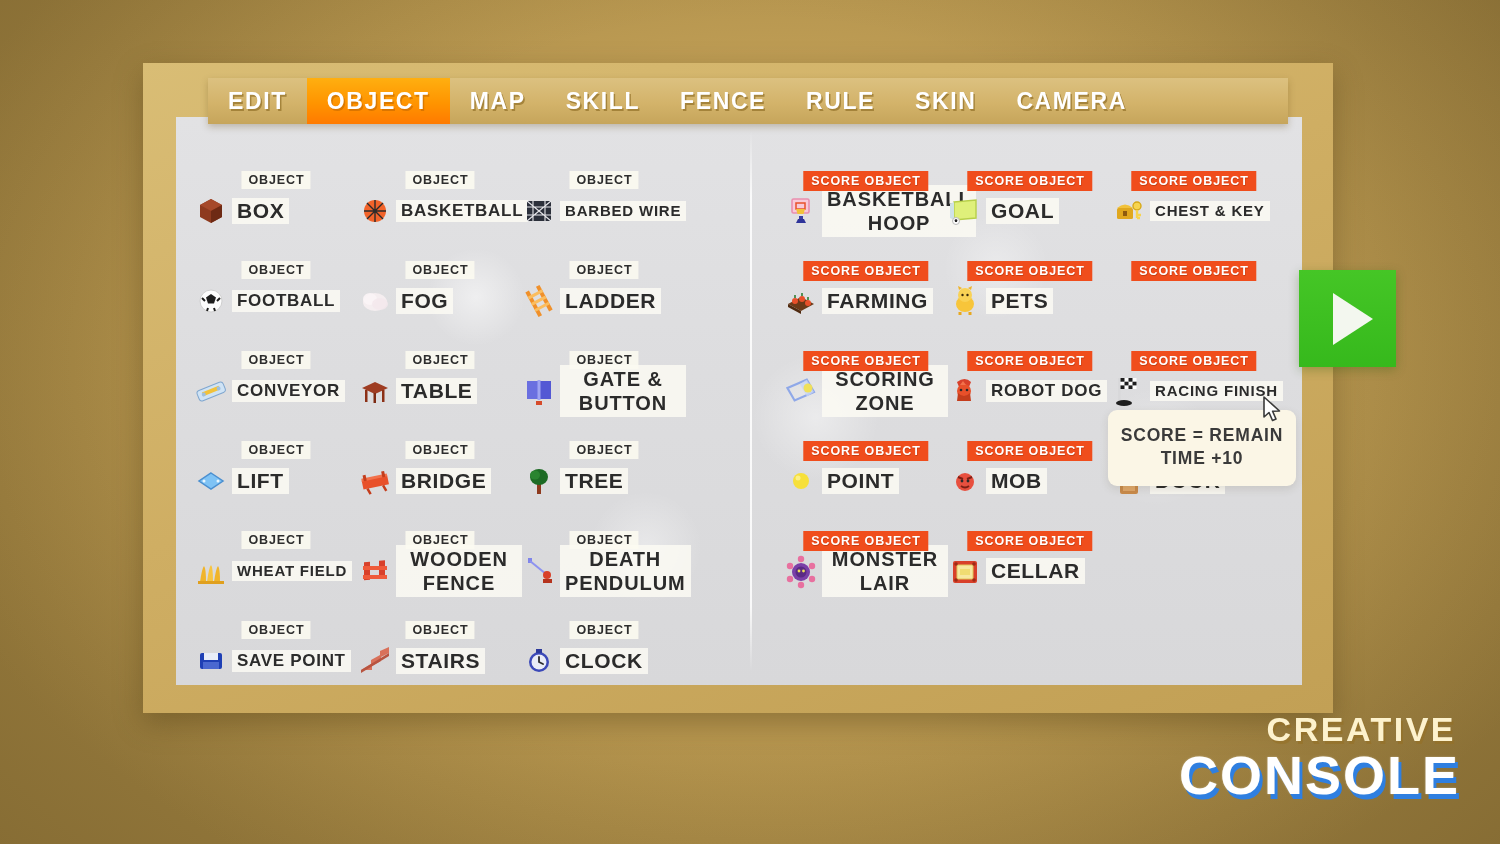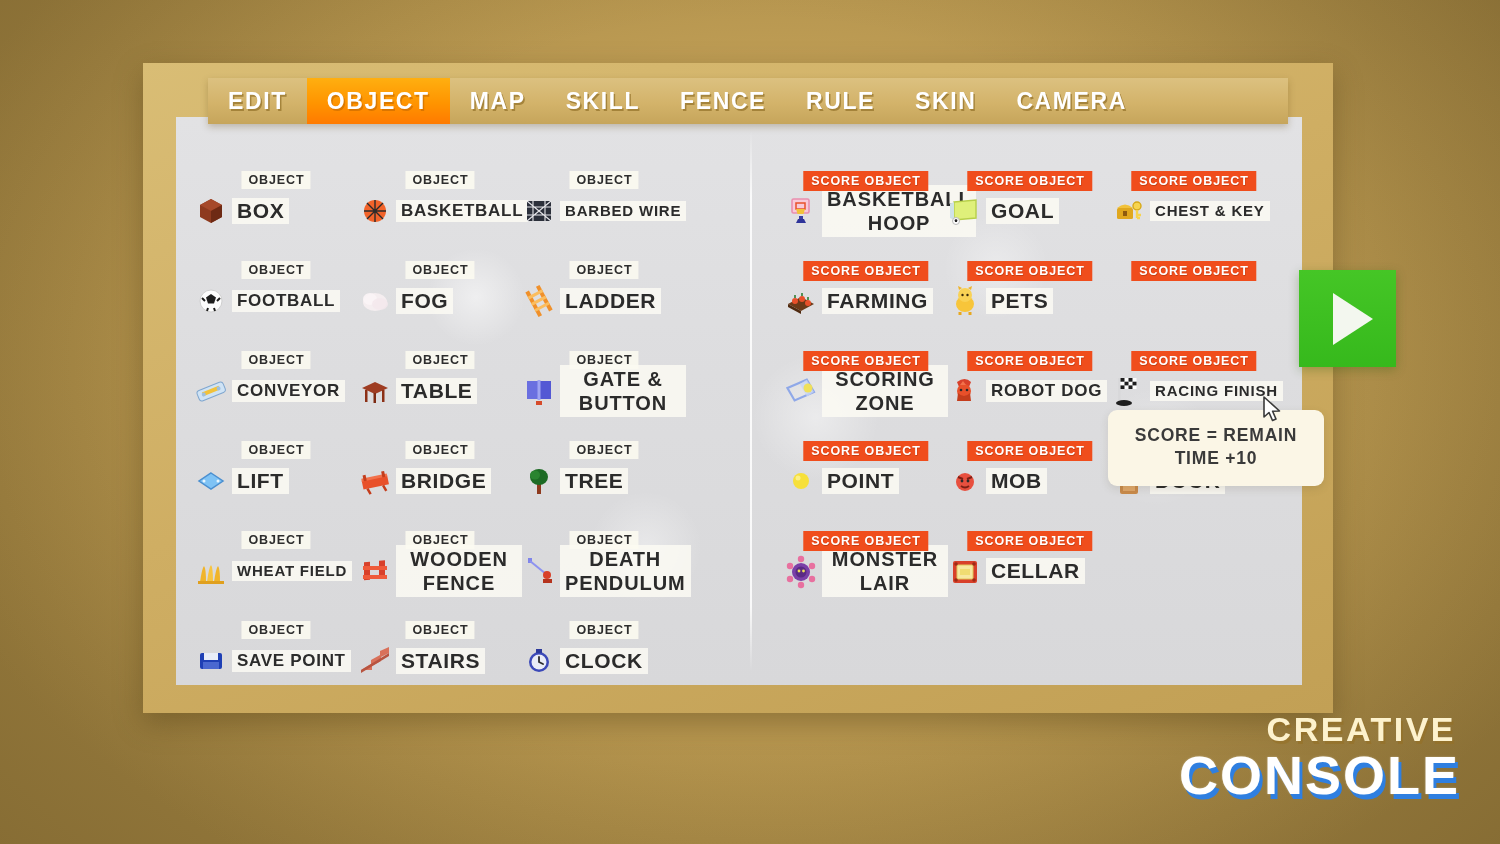--- a/index.html
+++ b/index.html
@@ -200,21 +200,21 @@
     border-left: 40px solid #f3f7ef;
     border-top: 26px solid transparent;
     border-bottom: 26px solid transparent;
     margin-left: 10px;
   }
 
   
   .tooltip {
     position: absolute;
     left: 1108px; top: 410px;
-    width: 216px;
+    width: 188px;
     padding: 14px 10px 16px;
     background: #fbf6e6;
     border-radius: 9px;
     text-align: center;
     font-size: 17.5px;
     font-weight: 700;
     letter-spacing: 0.8px;
     line-height: 1.3;
     color: #3a3a3a;
     z-index: 9;

